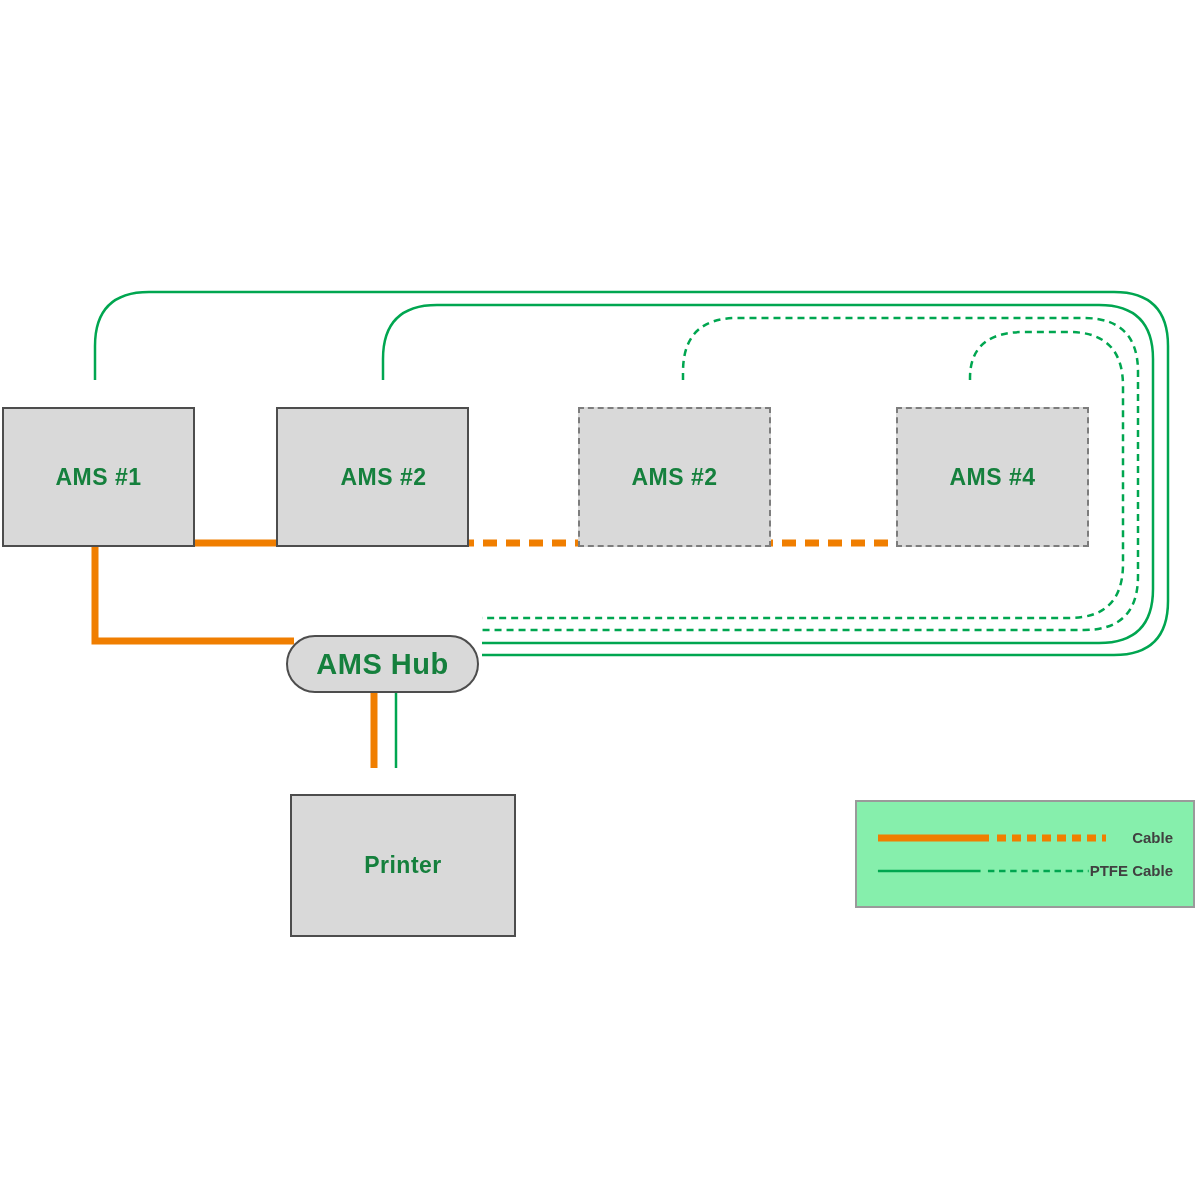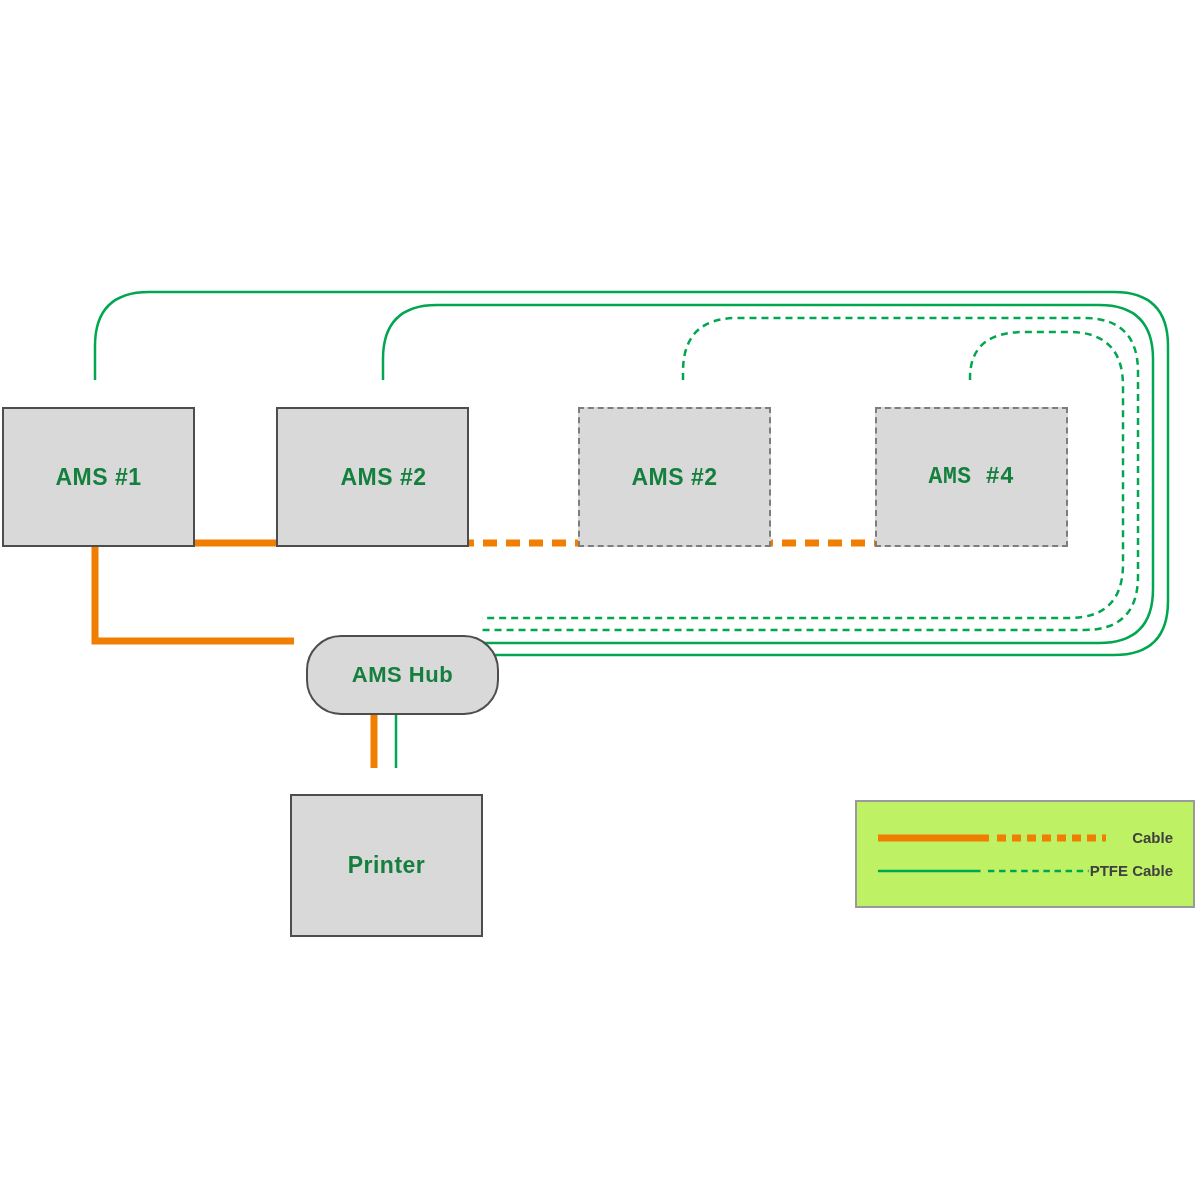--- a/index.html
+++ b/index.html
@@ -40,44 +40,44 @@
     border: 2px dashed #7d7d7d;
   }
   .node.ams {
     width: 193px;
     height: 140px;
     top: 378px;
   }
   #ams1 { left: 2px; }
   #ams2 { left: 276px; padding-left: 22px; }
   #ams3 { left: 578px; }
-  #ams4 { left: 875px; font-family: Liberation Mono, monospace; }
+  #ams4 { left: 896px; }
   .node.hub {
-    left: 306px;
+    left: 286px;
     top: 606px;
     width: 193px;
-    height: 80px;
+    height: 58px;
     border-radius: 35px;
-    font-size: 22px;
+    font-size: 29px;
   }
   .node.printer {
     left: 290px;
     top: 765px;
-    width: 193px;
+    width: 226px;
     height: 143px;
   }
   .legend {
     position: absolute;
     left: 855px;
     top: 800px;
     width: 340px;
     height: 108px;
     box-sizing: border-box;
     border: 2px solid #9a9a9a;
-    background: #bef264;
+    background: #86efac;
     display: flex;
     flex-direction: column;
     justify-content: center;
     gap: 16px;
     padding: 0 20px;
   }
   .legend-row {
     display: flex;
     align-items: center;
     justify-content: space-between;

